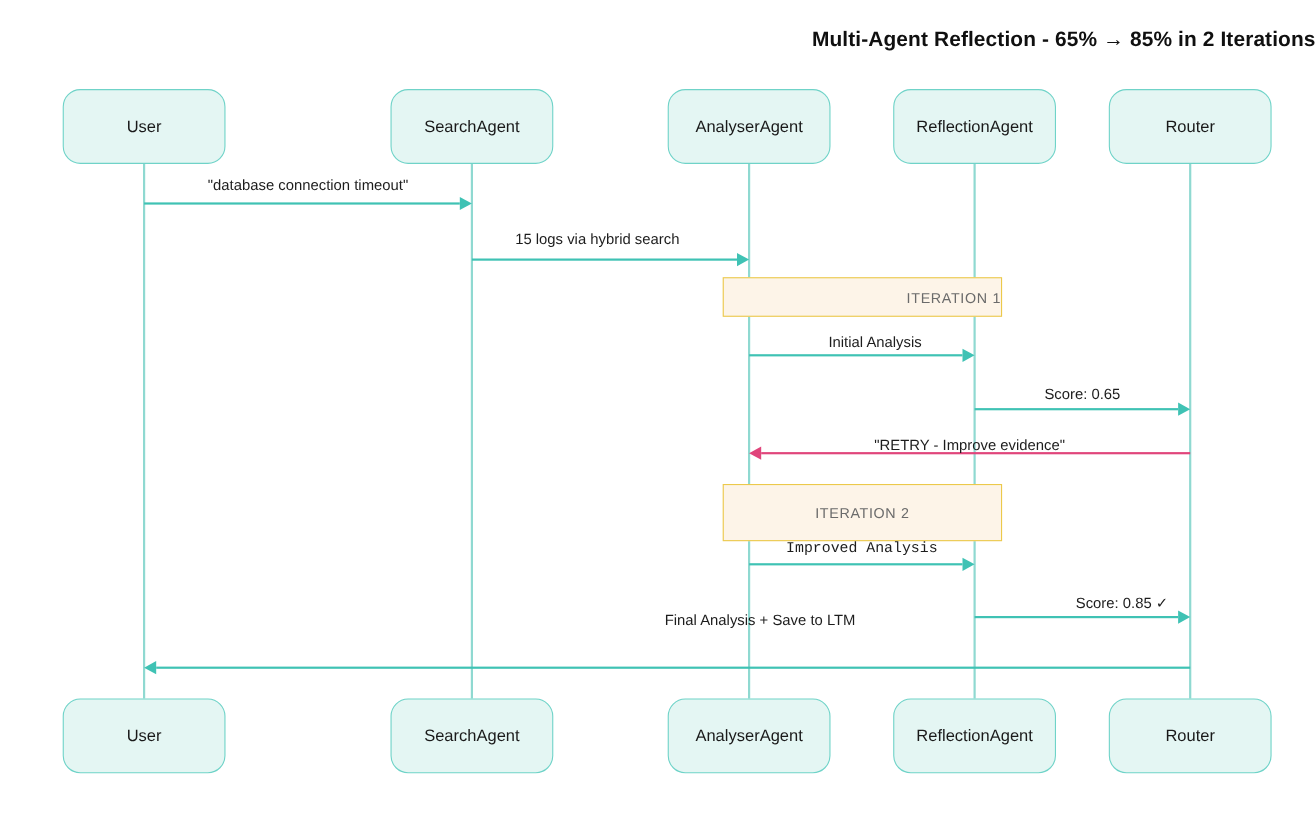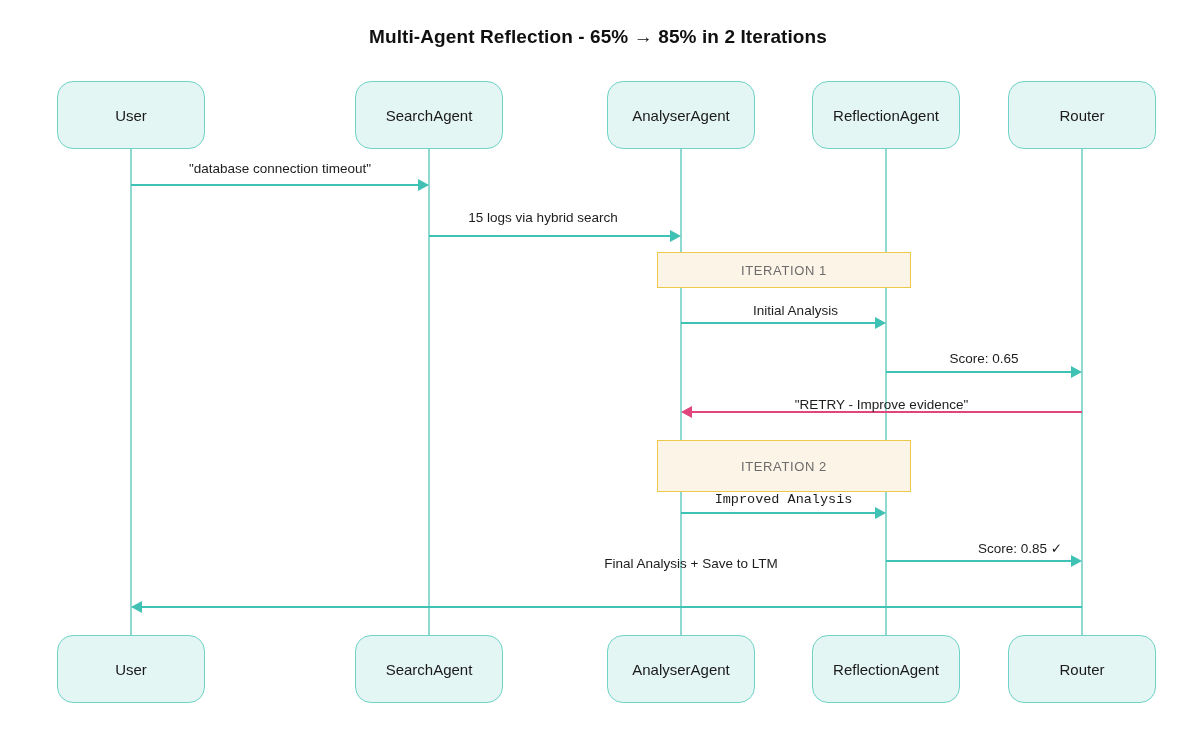--- a/index.html
+++ b/index.html
@@ -18,21 +18,21 @@
   #diagram-root {
     position: relative;
     width: 1196px;
     height: 751px;
   }
   .diagram-title {
     position: absolute;
     left: 0;
     top: 26px;
     width: 1196px;
-    text-align: center;
+    text-align: right;
     font-size: 19px;
     font-weight: bold;
     letter-spacing: 0.1px;
     color: #101010;
   }
   .participant-box {
     position: absolute;
     box-sizing: border-box;
     background: #e4f6f3;
     border: 1.6px solid #6fd3c8;
@@ -115,21 +115,21 @@
         <span>AnalyserAgent</span>
       </div>
       <div class="participant-box" style="left: 812px; top: 81px; width: 148px; height: 68px;">
         <span>ReflectionAgent</span>
       </div>
       <div class="participant-box" style="left: 1008px; top: 81px; width: 148px; height: 68px;">
         <span>Router</span>
       </div>
     </div>
   <div id="blocks-layer">
-      <div class="iteration-box" style="left: 657px; top: 252px; width: 254px; height: 36px;">
+      <div class="iteration-box" style="left: 657px; top: 252px; width: 254px; height: 36px; justify-content: flex-end;">
         <span>ITERATION 1</span>
       </div>
       <div class="iteration-box" style="left: 657px; top: 440px; width: 254px; height: 52px;">
         <span>ITERATION 2</span>
       </div>
     </div>
   <div id="messages-layer">
       <div class="msg-line teal" style="top: 184px; left: 131px; width: 287px;"></div>
       <div class="arrowhead right-teal" style="top: 179.2px; left: 418px;"></div>
       <div class="msg-label" style="left: 131px; width: 298px; top: 161px;">"database connection timeout"</div>

